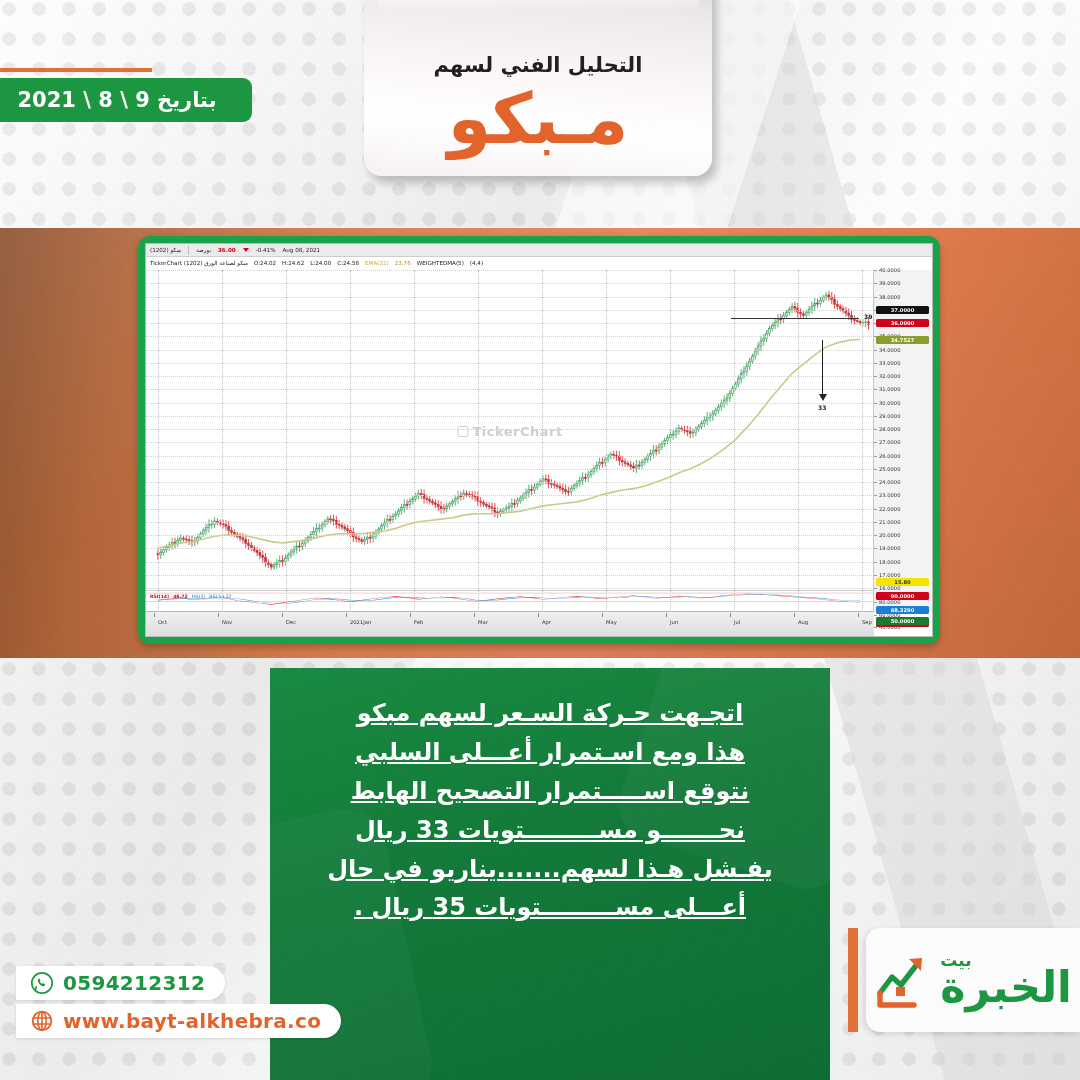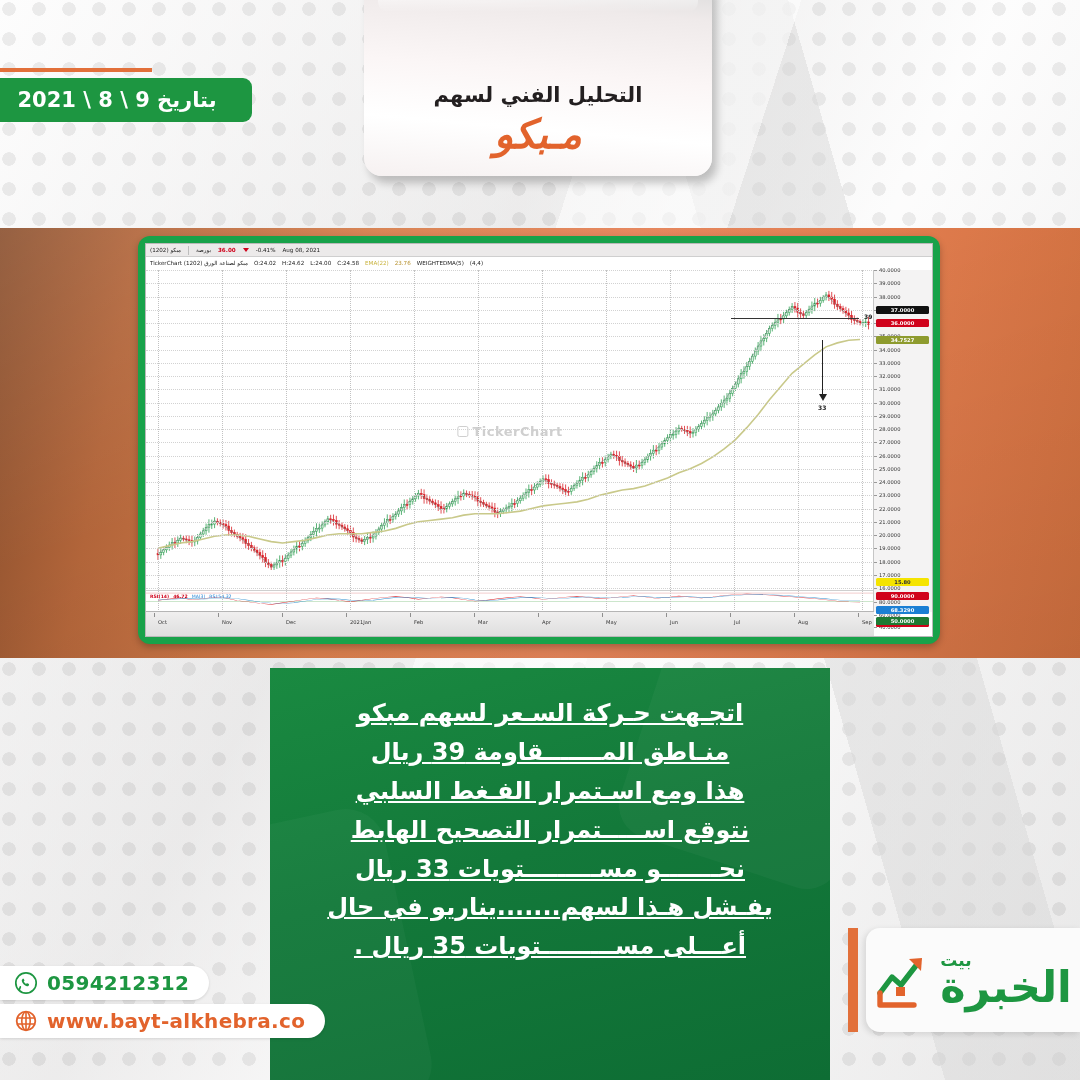--- a/index.html
+++ b/index.html
@@ -52,23 +52,22 @@
   .title-card .sheen{
     position:absolute;left:14px;top:0;right:14px;height:26px;
     background:linear-gradient(180deg,rgba(255,255,255,.9),rgba(255,255,255,0));
     border-radius:0 0 10px 10px;
   }
   .title-sub{
     font-size:21px;font-weight:bold;color:#231f20;direction:rtl;line-height:1;
     margin-bottom:8px;
   }
   .title-main{
-    font-size:40px;font-weight:bold;color:#e2632c;direction:rtl;line-height:1;
+    font-size:70px;font-weight:bold;color:#e2632c;direction:rtl;line-height:1;
     letter-spacing:1px;
-    font-style:italic;
   }
 
   
   .orange-band{
     position:absolute;left:0;top:228px;width:1080px;height:430px;
     background:linear-gradient(100deg,#8a4f2d 0%,#b2653a 12%,#d77e4c 33%,#e5845a 55%,#e07c4e 78%,#d0703f 100%);
   }
   .orange-band .gloss{
     position:absolute;inset:0;
     background:linear-gradient(160deg,rgba(255,255,255,.10) 0%,rgba(255,255,255,0) 42%,rgba(0,0,0,.08) 100%);
@@ -176,21 +175,21 @@
   }
   .analysis{
     position:relative;direction:rtl;text-align:center;color:#fff;
     font-size:24px;font-weight:bold;line-height:1.62;
     padding:26px 22px 0 22px;letter-spacing:.2px;text-decoration:underline;
   }
   .analysis div{white-space:nowrap;}
 
   
   .contact{
-    position:absolute;left:0;height:34px;border-radius:0 17px 17px 0;
+    position:absolute;left:16px;height:34px;border-radius:0 17px 17px 0;
     background:#ffffff;display:flex;align-items:center;gap:9px;
     padding:0 20px 0 14px;box-shadow:0 1px 3px rgba(0,0,0,.12);
   }
   .contact-phone{top:966px;}
   .contact-web{top:1004px;}
   .contact-text{font-size:20px;font-weight:bold;letter-spacing:.3px;}
   .t-green{color:#1d9641;}
   .t-orange{color:#e2632c;}
 
   
@@ -868,22 +867,21 @@
       </div>
 
     </div>
   </div>
 
   <div class="green-panel">
     <div class="gp-shape"></div>
     <div class="gp-shape2"></div>
     <div class="analysis" id="analysis-host">
         <div>اتجـهت حـركة السـعر لسهم مبكو</div>
-        <div>منـاطق المـــــــقاومة 39 ريال</div>
-        <div>هذا ومع اسـتمرار الفـغط السلبي</div>
+        <div>هذا ومع اسـتمرار أعـــلى السلبي</div>
         <div>نتوقع اســـــتمرار التصحيح الهابط</div>
         <div>نحـــــــو مســـــــــتويات 33 ريال</div>
         <div>يفـشل هـذا لسهم.......يناريو في حال</div>
         <div>أعـــلى مســـــــــتويات 35 ريال .</div>
       </div>
   </div>
 
   <div class="contact contact-phone">
     <svg width="24" height="24" viewBox="0 0 24 24">
       <circle cx="12" cy="12" r="10.2" fill="none" stroke="#1d9641" stroke-width="1.7"></circle>

